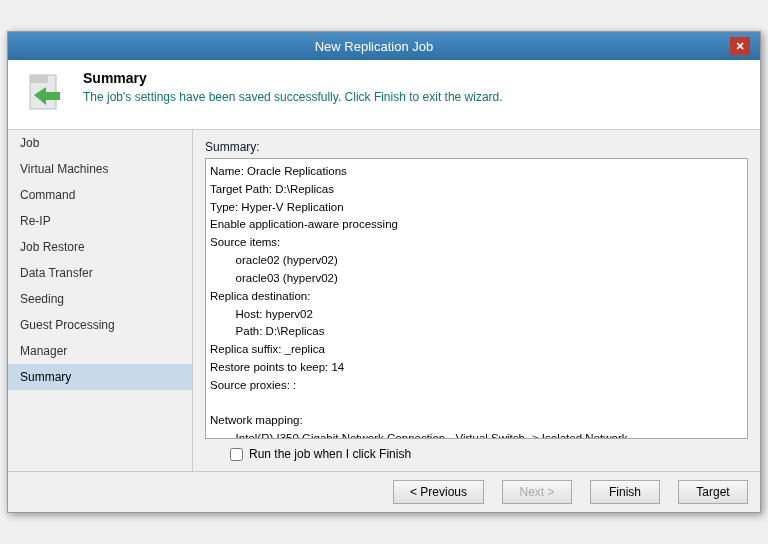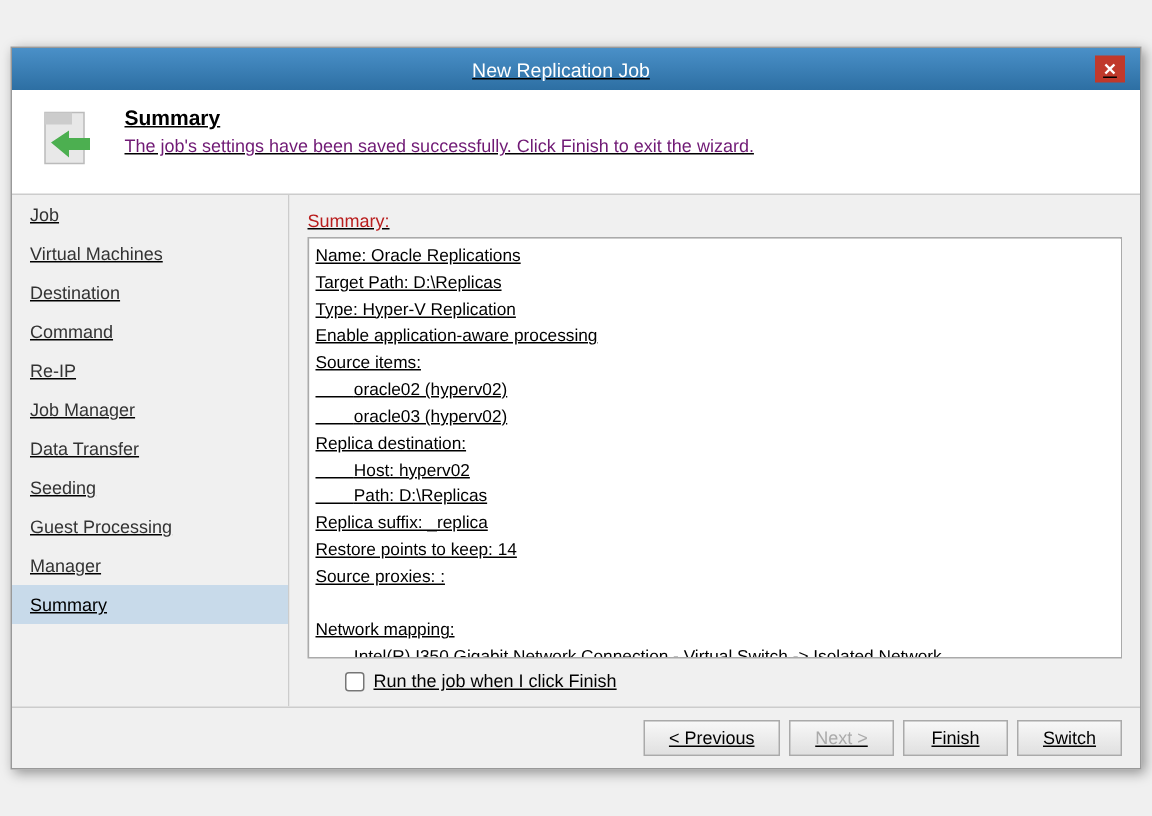--- a/index.html
+++ b/index.html
@@ -15,21 +15,20 @@
       overflow: hidden;
     }
     .dialog {
       width: 754px;
       height: 482px;
       background: #f0f0f0;
       border: 1px solid #999;
       box-shadow: 2px 2px 8px rgba(0,0,0,0.4);
       display: flex;
       flex-direction: column;
-      text-decoration: underline;
     }
     .title-bar {
       background: linear-gradient(to bottom, #4a90c8, #2d6fa3);
       color: white;
       padding: 6px 10px;
       display: flex;
       align-items: center;
       justify-content: space-between;
       font-size: 13px;
       font-weight: normal;
@@ -74,21 +73,21 @@
       height: 42px;
     }
     .header-text h2 {
       font-size: 14px;
       font-weight: bold;
       color: #000;
       margin-bottom: 4px;
     }
     .header-text p {
       font-size: 12px;
-      color: #701a75;
+      color: #0f766e;
       text-align: center;
     }
     .content-area {
       display: flex;
       flex: 1;
       overflow: hidden;
     }
     .sidebar {
       width: 185px;
       background: #f0f0f0;
@@ -110,21 +109,21 @@
     .main-content {
       flex: 1;
       padding: 10px 12px;
       background: #f0f0f0;
       display: flex;
       flex-direction: column;
       overflow: hidden;
     }
     .summary-label {
       font-size: 12px;
-      color: #b91c1c;
+      color: #0f172a;
       margin-bottom: 4px;
     }
     .summary-box {
       flex: 1;
       background: white;
       border: 1px solid #aaa;
       padding: 4px 4px;
       font-size: 11.5px;
       color: #000;
       overflow-y: scroll;
@@ -140,21 +139,21 @@
     }
     .checkbox-row input[type="checkbox"] {
       margin-right: 6px;
     }
     .footer {
       background: #f0f0f0;
       border-top: 1px solid #ccc;
       padding: 8px 12px;
       display: flex;
       justify-content: flex-end;
-      gap: 6px;
+      gap: 18px;
     }
     .btn {
       padding: 4px 16px;
       font-size: 12px;
       border: 1px solid #aaa;
       background: linear-gradient(to bottom, #f8f8f8, #e0e0e0);
       cursor: pointer;
       color: #000;
       min-width: 70px;
     }
@@ -201,24 +200,23 @@
       <p>The job's settings have been saved successfully. Click Finish to exit the wizard.</p>
     </div>
   </div>
 
   <div class="content-area">
 
     <div class="sidebar">
 
     <div class="sidebar-item">Job</div>
         <div class="sidebar-item">Virtual Machines</div>
-        <div class="sidebar-item">Destination</div>
         <div class="sidebar-item">Command</div>
         <div class="sidebar-item">Re-IP</div>
-        <div class="sidebar-item">Job Manager</div>
+        <div class="sidebar-item">Job Restore</div>
         <div class="sidebar-item">Data Transfer</div>
         <div class="sidebar-item">Seeding</div>
         <div class="sidebar-item">Guest Processing</div>
         <div class="sidebar-item">Manager</div>
         <div class="sidebar-item active">Summary</div>
       </div>
 
     <div class="main-content">
       <div class="summary-label">Summary:</div>
       <div class="summary-box scrollbar-visible">Name: Oracle Replications
@@ -246,15 +244,15 @@
         <input type="checkbox" id="runCheckbox" style="">
         <label for="runCheckbox">Run the job when I click Finish</label>
       </div>
     </div>
   </div>
 
   <div class="footer">
     <button class="btn">&lt; Previous</button>
     <button class="btn" disabled="">Next &gt;</button>
     <button class="btn finish-btn">Finish</button>
-    <button class="btn">Switch</button>
+    <button class="btn">Target</button>
   </div>
 </div>
 
 </body></html>

